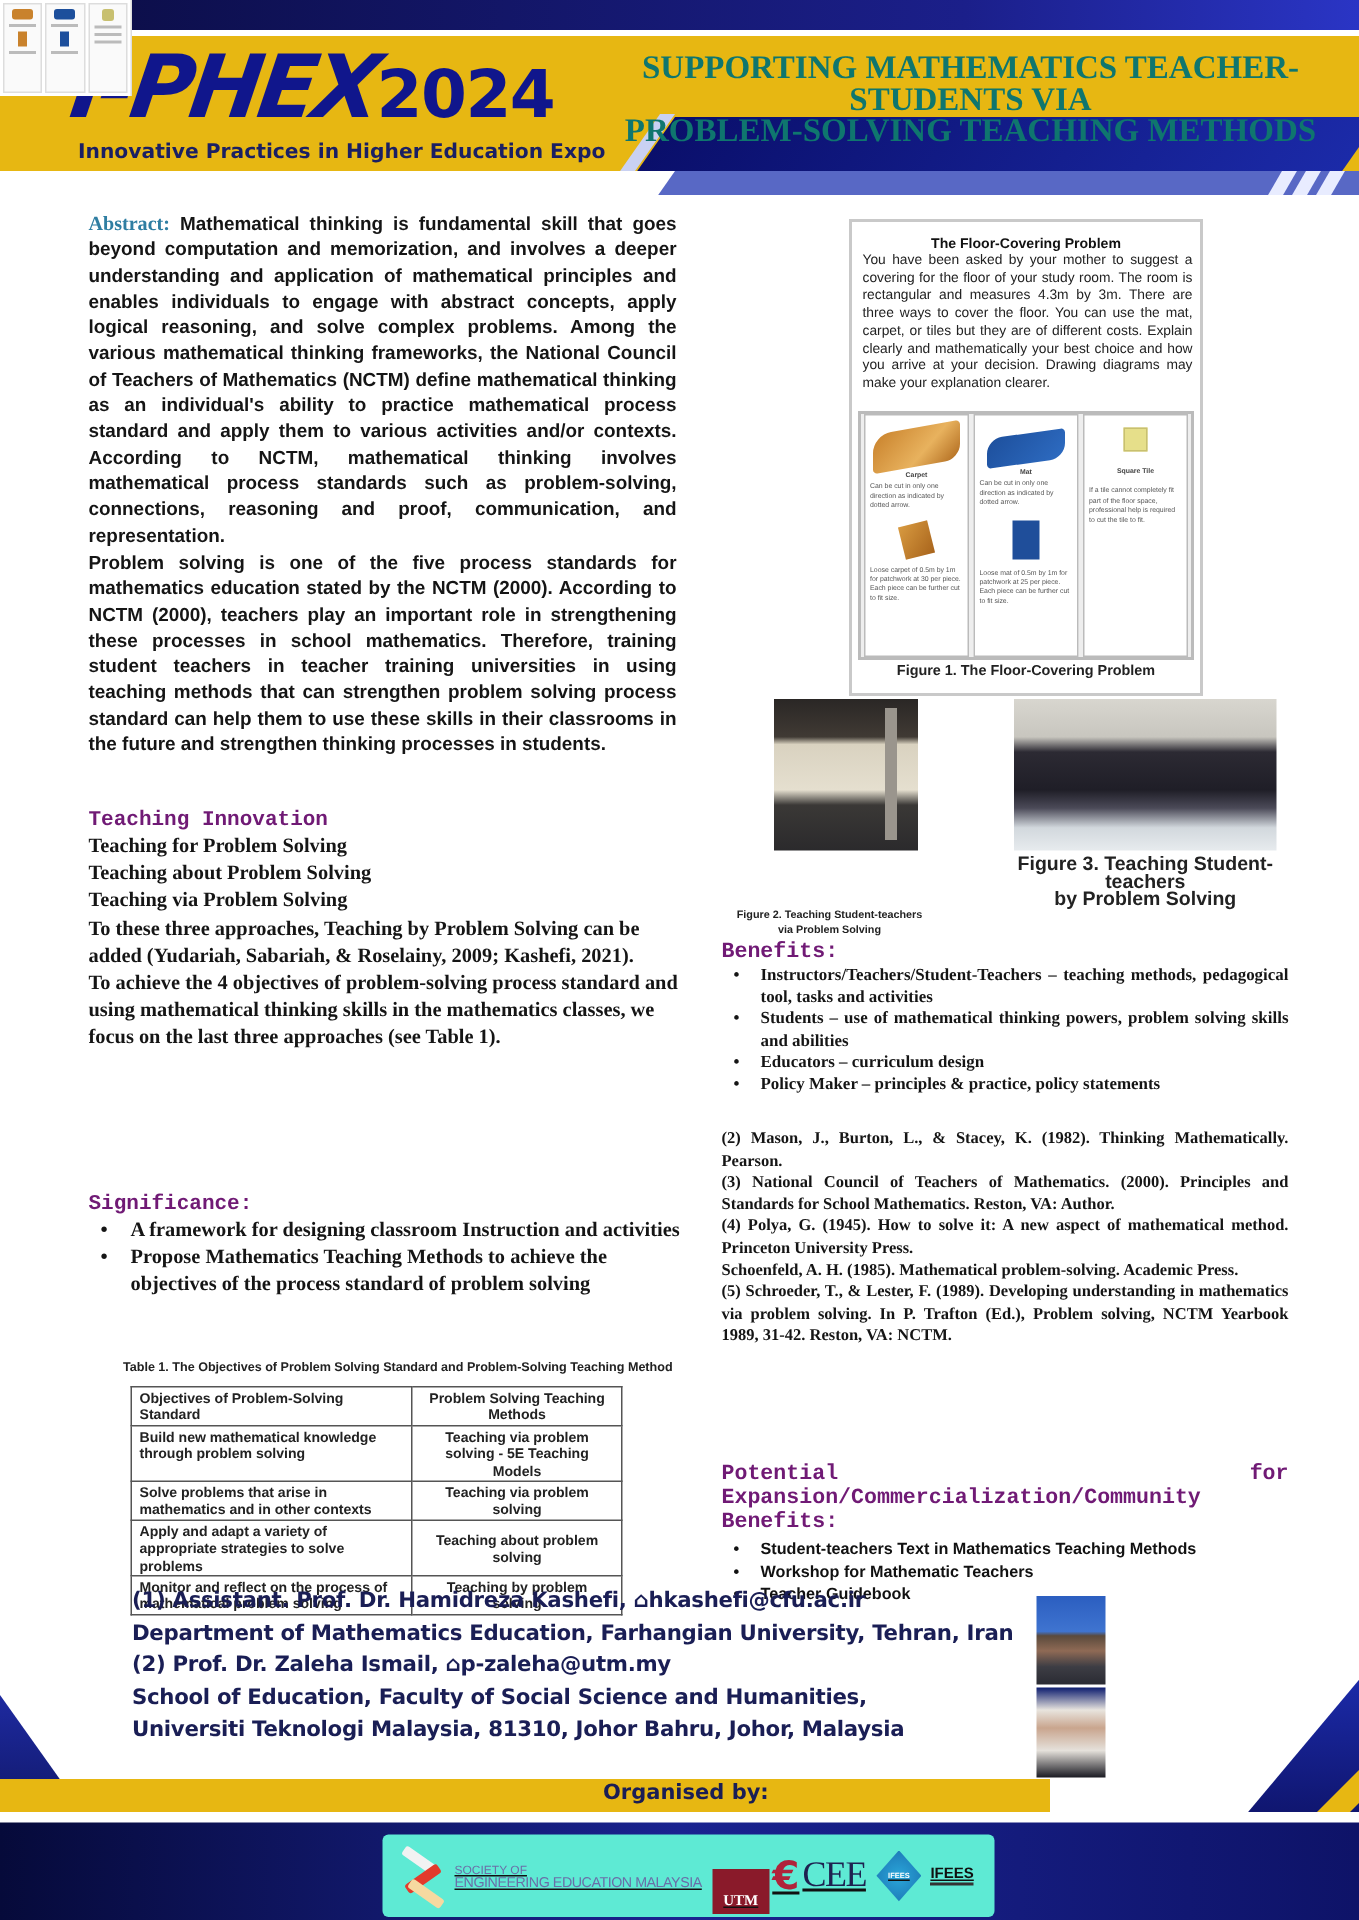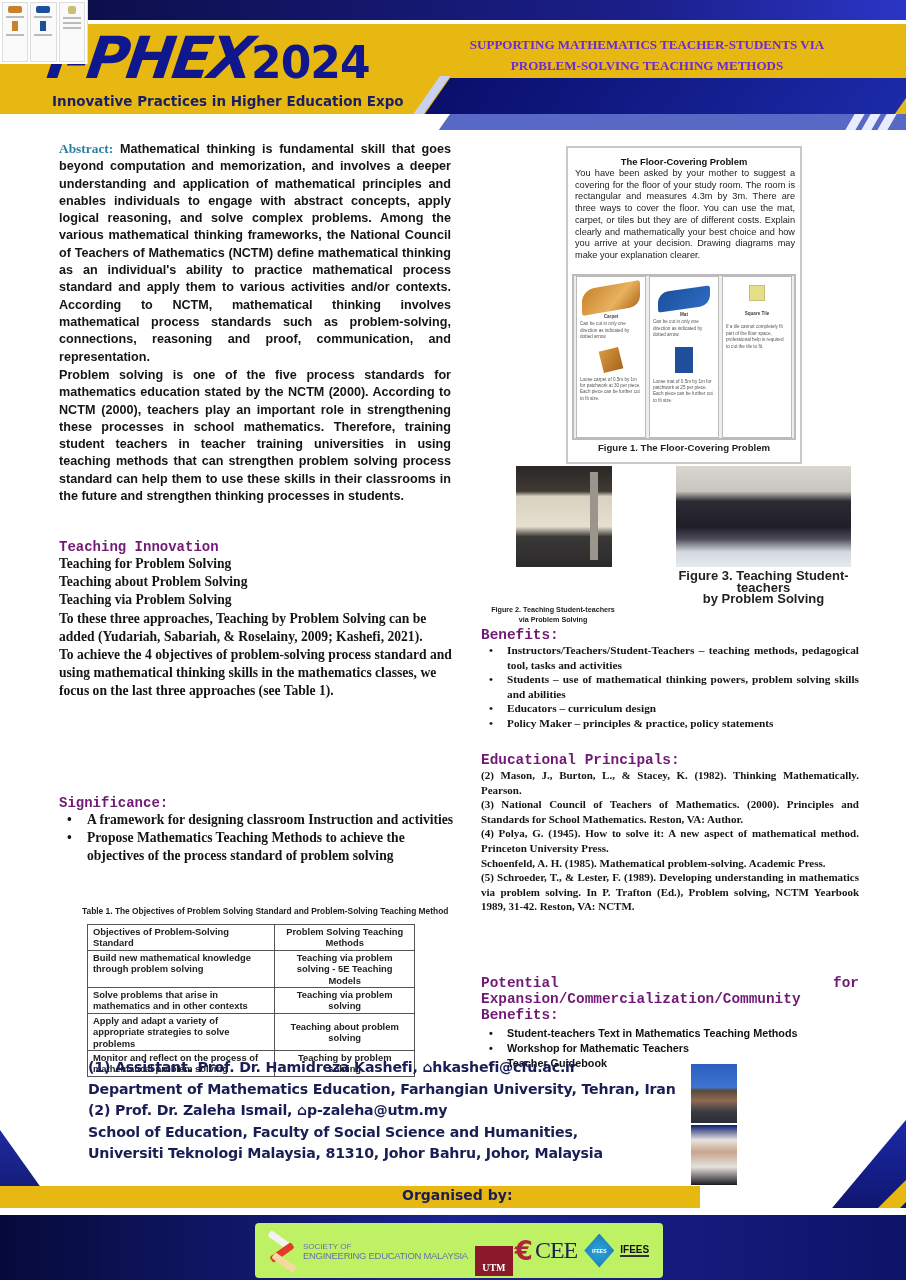--- a/index.html
+++ b/index.html
@@ -24,21 +24,21 @@
   .thumb .t-img { width: 14px; height: 7px; border-radius: 2px; }
   .thumb .t-line { width: 18px; height: 2px; background: #bbb; }
   .thumb .t-rect { width: 6px; height: 10px; }
 
   .logo { position: absolute; left: 48px; top: 26px; z-index: 2; }
   .logo-main { font-family: "DejaVu Sans", sans-serif; font-weight: bold; font-style: italic; font-size: 58px; color: #10168c; letter-spacing: -3px; line-height: 64px; transform: skewX(-8deg); display: inline-block; }
   .logo-year { font-family: "DejaVu Sans", sans-serif; font-weight: bold; font-size: 44px; color: #10168c; letter-spacing: -1px; }
   .logo-sub { position: absolute; left: 52px; top: 93px; font-family: "DejaVu Sans", sans-serif; font-weight: bold; font-size: 13.5px; color: #1a1f63; z-index: 2; white-space: nowrap; }
 
   .title { position: absolute; left: 392px; top: 34px; width: 510px; text-align: center;
-    font-family: "Liberation Serif", serif; font-weight: bold; font-size: 13px; line-height: 21px; color: #6d28d9; }
+    font-family: "Liberation Serif", serif; font-weight: bold; font-size: 22px; line-height: 21px; color: #0f766e; }
   .p-sans { font-family: "Liberation Sans", sans-serif; font-weight: bold; font-size: 12.6px; line-height: 17.3px; text-align: justify; color: #151515; }
   .p-serif { font-family: "Liberation Serif", serif; font-weight: bold; font-size: 13.6px; line-height: 18.2px; color: #151515; }
   .sec-head { font-family: Liberation Mono, monospace; font-weight: bold; font-size: 14px; color: #701a75; }
   .abstract-label { font-family: "Liberation Serif", serif; font-weight: bold; color: #2f7ea2; font-size: 13.4px; }
 
   .abs { position: absolute; left: 59px; top: 140px; width: 392px; }
   .ps { position: absolute; left: 59px; top: 367px; width: 392px; }
   .ti { position: absolute; left: 59px; top: 539px; width: 400px; }
   .sig { position: absolute; left: 59px; top: 795px; width: 400px; }
   ul.bul { list-style: none; }
@@ -98,21 +98,21 @@
 
   .foot-yellow { position: absolute; left: 0; top: 1186px; width: 700px; height: 22px; background: #e7b712; }
   .foot-yellow-diag { position: absolute; left: 826px; top: 1100px; width: 22px; height: 160px; background: #e7b712; transform: skewX(-45deg); transform-origin: left bottom; }
   .foot-white-line { position: absolute; left: 0; top: 1208px; width: 906px; height: 8px; background: #ffffff; }
   .foot-navy { position: absolute; left: 0; top: 1215px; width: 906px; height: 65px; background: linear-gradient(90deg, #060a3a 0%, #1a2390 50%, #0e1368 100%); }
   .foot-navy-diag { position: absolute; left: 822px; top: 1120px; width: 200px; height: 100px; background: linear-gradient(180deg, #1b2aa8, #0e1368); transform: skewX(-40deg); transform-origin: left bottom; }
   .left-navy { position: absolute; left: 0; top: 1130px; width: 80px; height: 150px; background: linear-gradient(180deg, #1e2aa0, #05083a); clip-path: polygon(0 0, 100% 75%, 100% 100%, 0 100%); }
 
   .org { position: absolute; left: 402px; top: 1187px; font-family: "DejaVu Sans", sans-serif; font-weight: bold; font-size: 14px; color: #1a1e55; }
 
-  .logos { position: absolute; left: 255px; top: 1223px; width: 408px; height: 55px; background: #bef264; border-radius: 4px; display: flex; align-items: center; padding: 0 10px; gap: 7px; }
+  .logos { position: absolute; left: 255px; top: 1223px; width: 408px; height: 55px; background: #5eead4; border-radius: 4px; display: flex; align-items: center; padding: 0 10px; gap: 7px; text-decoration: underline; }
   .lg-seem { display: flex; align-items: center; gap: 4px; }
   .seem-mark { width: 34px; height: 40px; position: relative; }
   .seem-mark span { position: absolute; width: 26px; height: 7px; border-radius: 2px; }
   .seem-txt { font-family: "Liberation Sans", sans-serif; font-size: 8px; color: #6a6fa8; line-height: 9px; }
   .seem-txt .big { font-size: 9.5px; letter-spacing: -0.3px; }
   .lg-utm { display: flex; align-items: center; gap: 2px; }
   .utm-box { width: 38px; height: 30px; background: #8a1a2a; color: #fff; font-family: "Liberation Serif", serif; font-weight: bold; font-size: 10px; display: flex; align-items: flex-end; justify-content: center; padding-bottom: 3px; margin-top: 20px; }
   .cee { font-family: "Liberation Serif", serif; font-size: 24px; color: #1e2250; letter-spacing: -1px; }
   .cee-e { color: #b0243b; font-weight: bold; font-size: 26px; }
   .lg-ifees { display: flex; align-items: center; gap: 6px; }
@@ -263,21 +263,20 @@
   <div class="sec-head">Benefits:</div>
   <ul class="bul p-serif">
     <li>Instructors/Teachers/Student-Teachers – teaching methods, pedagogical tool, tasks and activities</li>
     <li>Students – use of mathematical thinking powers, problem solving skills and abilities</li>
     <li>Educators – curriculum design</li>
     <li>Policy Maker – principles &amp; practice, policy statements</li>
   </ul>
 </div>
 
 <div class="edu">
-  <div class="sec-head">Educational Principals:</div>
   <div class="p-serif">(2) Mason, J., Burton, L., &amp; Stacey, K. (1982). Thinking Mathematically. Pearson.</div>
   <div class="p-serif">(3) National Council of Teachers of Mathematics. (2000). Principles and Standards for School Mathematics. Reston, VA: Author.</div>
   <div class="p-serif">(4) Polya, G. (1945). How to solve it: A new aspect of mathematical method. Princeton University Press.</div>
   <div class="p-serif">Schoenfeld, A. H. (1985). Mathematical problem-solving. Academic Press.</div>
   <div class="p-serif">(5) Schroeder, T., &amp; Lester, F. (1989). Developing understanding in mathematics via problem solving. In P. Trafton (Ed.), Problem solving, NCTM Yearbook 1989, 31-42. Reston, VA: NCTM.</div>
 </div>
 
 <div class="pot">
   <div class="sec-head">Potential for Expansion/Commercialization/Community Benefits:</div>
   <ul class="bul">

